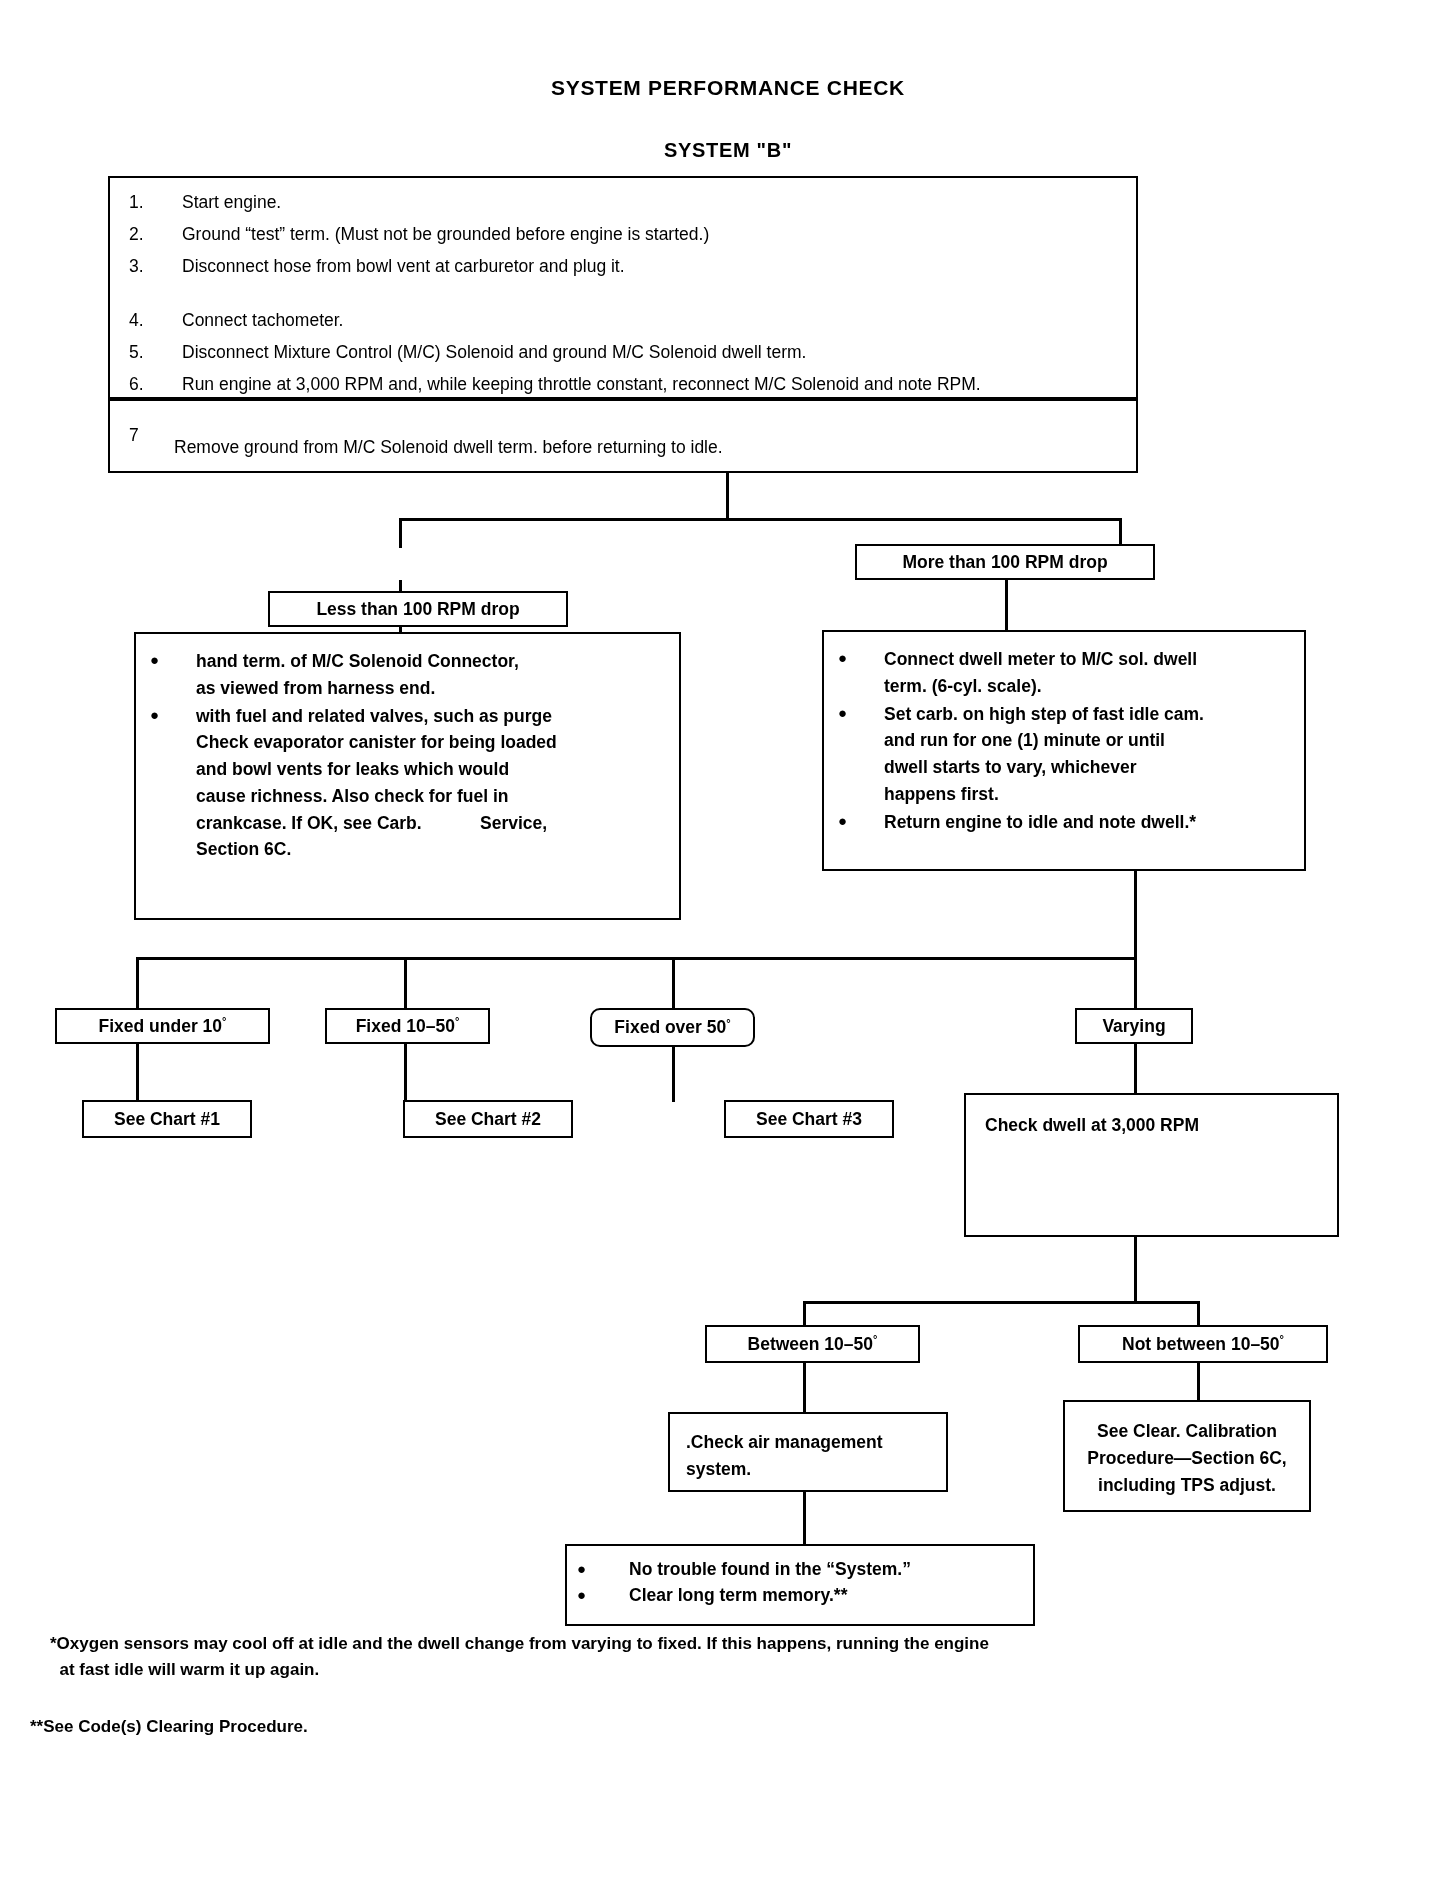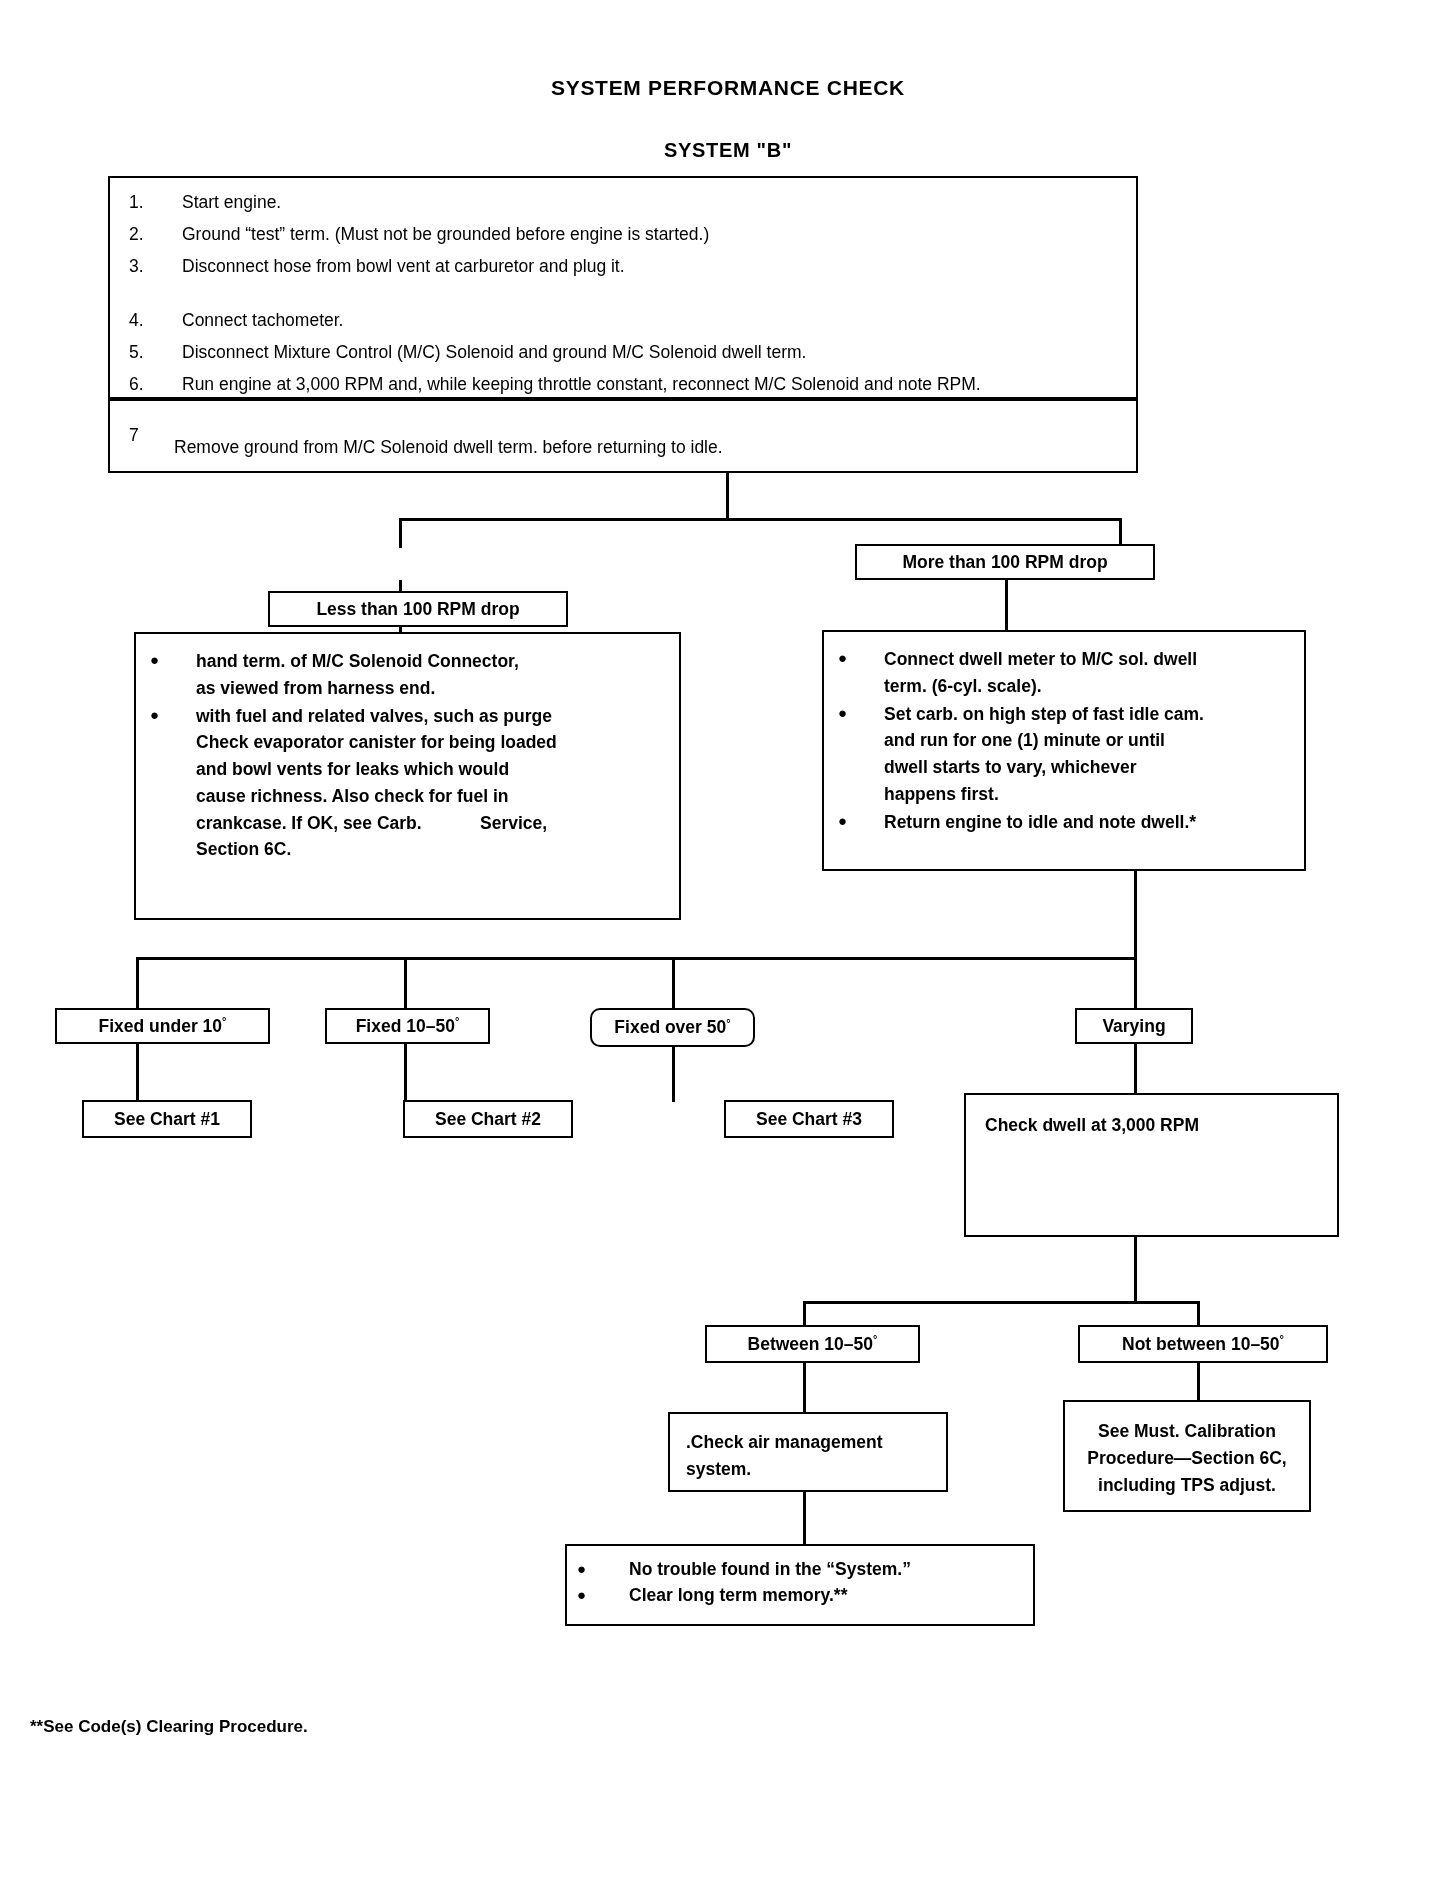--- a/index.html
+++ b/index.html
@@ -291,21 +291,21 @@
 
   <div class="ln-v" style="left:803px; top:1363px; height:62px;"></div>
   <div class="ln-v" style="left:1197px; top:1363px; height:62px;"></div>
 
   <div class="textbox" style="left:668px; top:1412px; width:280px; height:80px; padding-top:15px; padding-left:16px;">
     <span class="ln">.Check air management</span>
     <span class="ln">system.</span>
   </div>
 
   <div class="textbox center" style="left:1063px; top:1400px; width:248px; height:112px; padding-top:16px;">
-    <span class="ln">See Must. Calibration</span>
+    <span class="ln">See Clear. Calibration</span>
     <span class="ln">Procedure—Section 6C,</span>
     <span class="ln">including TPS adjust.</span>
   </div>
 
   <div class="ln-v" style="left:803px; top:1492px; height:64px;"></div>
 
   <div class="bulletbox" style="left:565px; top:1544px; width:470px; height:82px; padding:11px 8px 8px 10px;">
     <div class="bullet-item" style="line-height:1.45;">
       <span class="bullet-dot" style="width:52px;">●</span>
       <span class="bullet-text">
@@ -313,17 +313,21 @@
       </span>
     </div>
     <div class="bullet-item" style="line-height:1.45;">
       <span class="bullet-dot" style="width:52px;">●</span>
       <span class="bullet-text">
         <span class="ln">Clear long term memory.**</span>
       </span>
     </div>
   </div>
 
+  <div class="footnote" style="left:50px; top:1631px; width:1360px;">
+    <span class="ln">*Oxygen sensors may cool off at idle and the dwell change from varying to fixed. If this happens, running the engine</span>
+    <span class="ln">  at fast idle will warm it up again.</span>
+  </div>
   <div class="footnote" style="left:30px; top:1714px; width:1360px;">
     <span class="ln">**See Code(s) Clearing Procedure.</span>
   </div>
 
 </div>
 
 </body></html>

